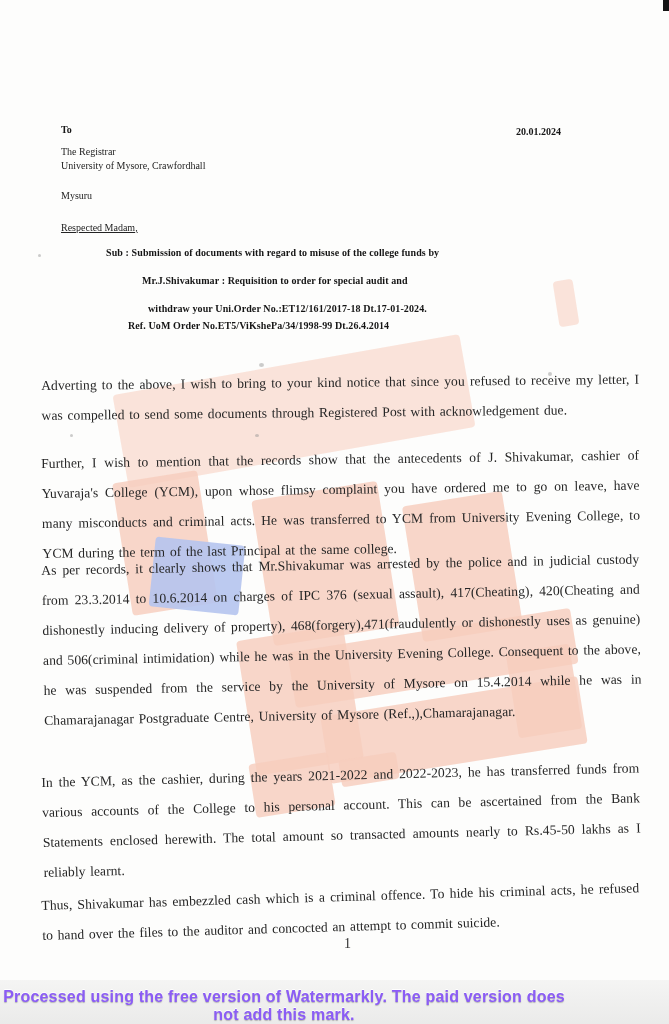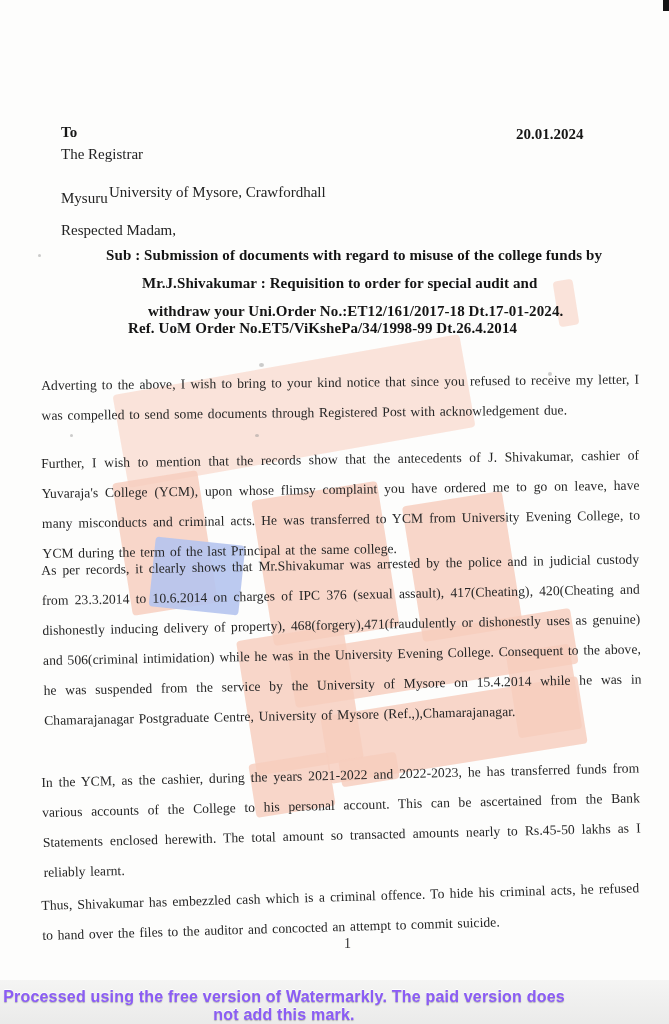--- a/index.html
+++ b/index.html
@@ -8,23 +8,23 @@
     position:relative; width:669px; height:1024px; margin:0 auto;
     background:#fdfdfc; overflow:hidden;
     font-family:"Liberation Serif", serif; color:#2a2a2a;
   }
   
   .wm { position:absolute; background:var(--wm-salmon,#f7cdbd); opacity:.82; border-radius:4px; }
   .wm.light { opacity:.55; }
   .wm.blue { background:var(--wm-blue,#b5c4ee); opacity:.9; }
   
   .abs { position:absolute; white-space:nowrap; }
-  .addr { font-size:15px; color:#232323; }
+  .addr { font-size:10px; color:#232323; }
   .b { font-weight:bold; color:#171717; }
-  .subj { font-size:15px; font-weight:bold; color:#151515; letter-spacing:.1px; }
+  .subj { font-size:10px; font-weight:bold; color:#151515; letter-spacing:.1px; }
   .para {
     position:absolute; left:41px; width:598px;
     font-size:13.6px; line-height:30px; text-align:justify;
     color:#262626; word-spacing:1.2px; letter-spacing:.05px;
     transform-origin:0 0;
   }
   .r06 { transform:rotate(-0.6deg); }
   .r08 { transform:rotate(-0.8deg); }
   .r11 { transform:rotate(-1.1deg); }
   .r14 { transform:rotate(-1.4deg); }
@@ -62,23 +62,23 @@
 
   <div class="speck" style="left:259px; top:363px; width:5px; height:4px;"></div>
   <div class="speck" style="left:548px; top:372px; width:4px; height:4px;"></div>
   <div class="speck" style="left:255px; top:434px; width:4px; height:3px;"></div>
   <div class="speck" style="left:70px;  top:434px; width:3px; height:3px;"></div>
   <div class="speck" style="left:38px;  top:254px; width:3px; height:3px;"></div>
 
   <div class="abs addr b" style="left:61px; top:124px;">To</div>
   <div class="abs addr b" style="left:516px; top:126px;text-align:right;">20.01.2024</div>
   <div class="abs addr" style="left:61px; top:146px;">The Registrar</div>
-  <div class="abs addr" style="left:61px; top:184px;margin-left:48px;">University of Mysore, Crawfordhall</div>
+  <div class="abs addr" style="left:61px; top:160px;">University of Mysore, Crawfordhall</div>
   <div class="abs addr" style="left:61px; top:190px;">Mysuru</div>
-  <div class="abs addr" style="left:61px; top:222px;">Respected Madam,</div>
+  <div class="abs addr" style="left:61px; top:222px;text-decoration:underline;">Respected Madam,</div>
 
   <div class="abs subj" style="left:106px; top:247px;">Sub : Submission of documents with regard to misuse of the college funds  by</div>
   <div class="abs subj" style="left:142px; top:275px;">Mr.J.Shivakumar : Requisition to order for special audit and</div>
   <div class="abs subj" style="left:148px; top:303px;">withdraw your Uni.Order No.:ET12/161/2017-18 Dt.17-01-2024.</div>
   <div class="abs subj" style="left:128px; top:320px;">Ref. UoM Order No.ET5/ViKshePa/34/1998-99 Dt.26.4.2014</div>
 
   <div class="para r06" style="top:371px;">Adverting to the above, I wish to bring to your kind notice that since you refused to receive my letter, I was compelled to send some documents through Registered Post with acknowledgement due.</div>
   <div class="para r08" style="top:449px;">Further, I wish to mention that the records show that the antecedents of J. Shivakumar, cashier of Yuvaraja's College (YCM), upon whose flimsy complaint you have ordered me to go on leave, have many misconducts and criminal acts. He was transferred to YCM from University Evening College, to YCM during the term of the last Principal at the same college.</div>
   <div class="para r11" style="top:556px;">As per records, it clearly shows that Mr.Shivakumar was arrested by the police and in judicial custody from 23.3.2014 to 10.6.2014 on charges of IPC 376 (sexual assault), 417(Cheating), 420(Cheating and dishonestly inducing delivery of property), 468(forgery),471(fraudulently or dishonestly uses as genuine) and 506(criminal intimidation) while he was in the University Evening College. Consequent to the above, he was suspended from the service by the University of Mysore on 15.4.2014 while he was in Chamarajanagar Postgraduate Centre, University of Mysore (Ref.,),Chamarajanagar.</div>
   <div class="para r14" style="top:768px;">In the YCM, as the cashier, during the years 2021-2022 and 2022-2023, he has transferred funds from various accounts of the College to his personal account. This can be ascertained from the Bank Statements enclosed herewith. The total amount so transacted amounts nearly to Rs.45-50 lakhs as I reliably learnt.</div>

